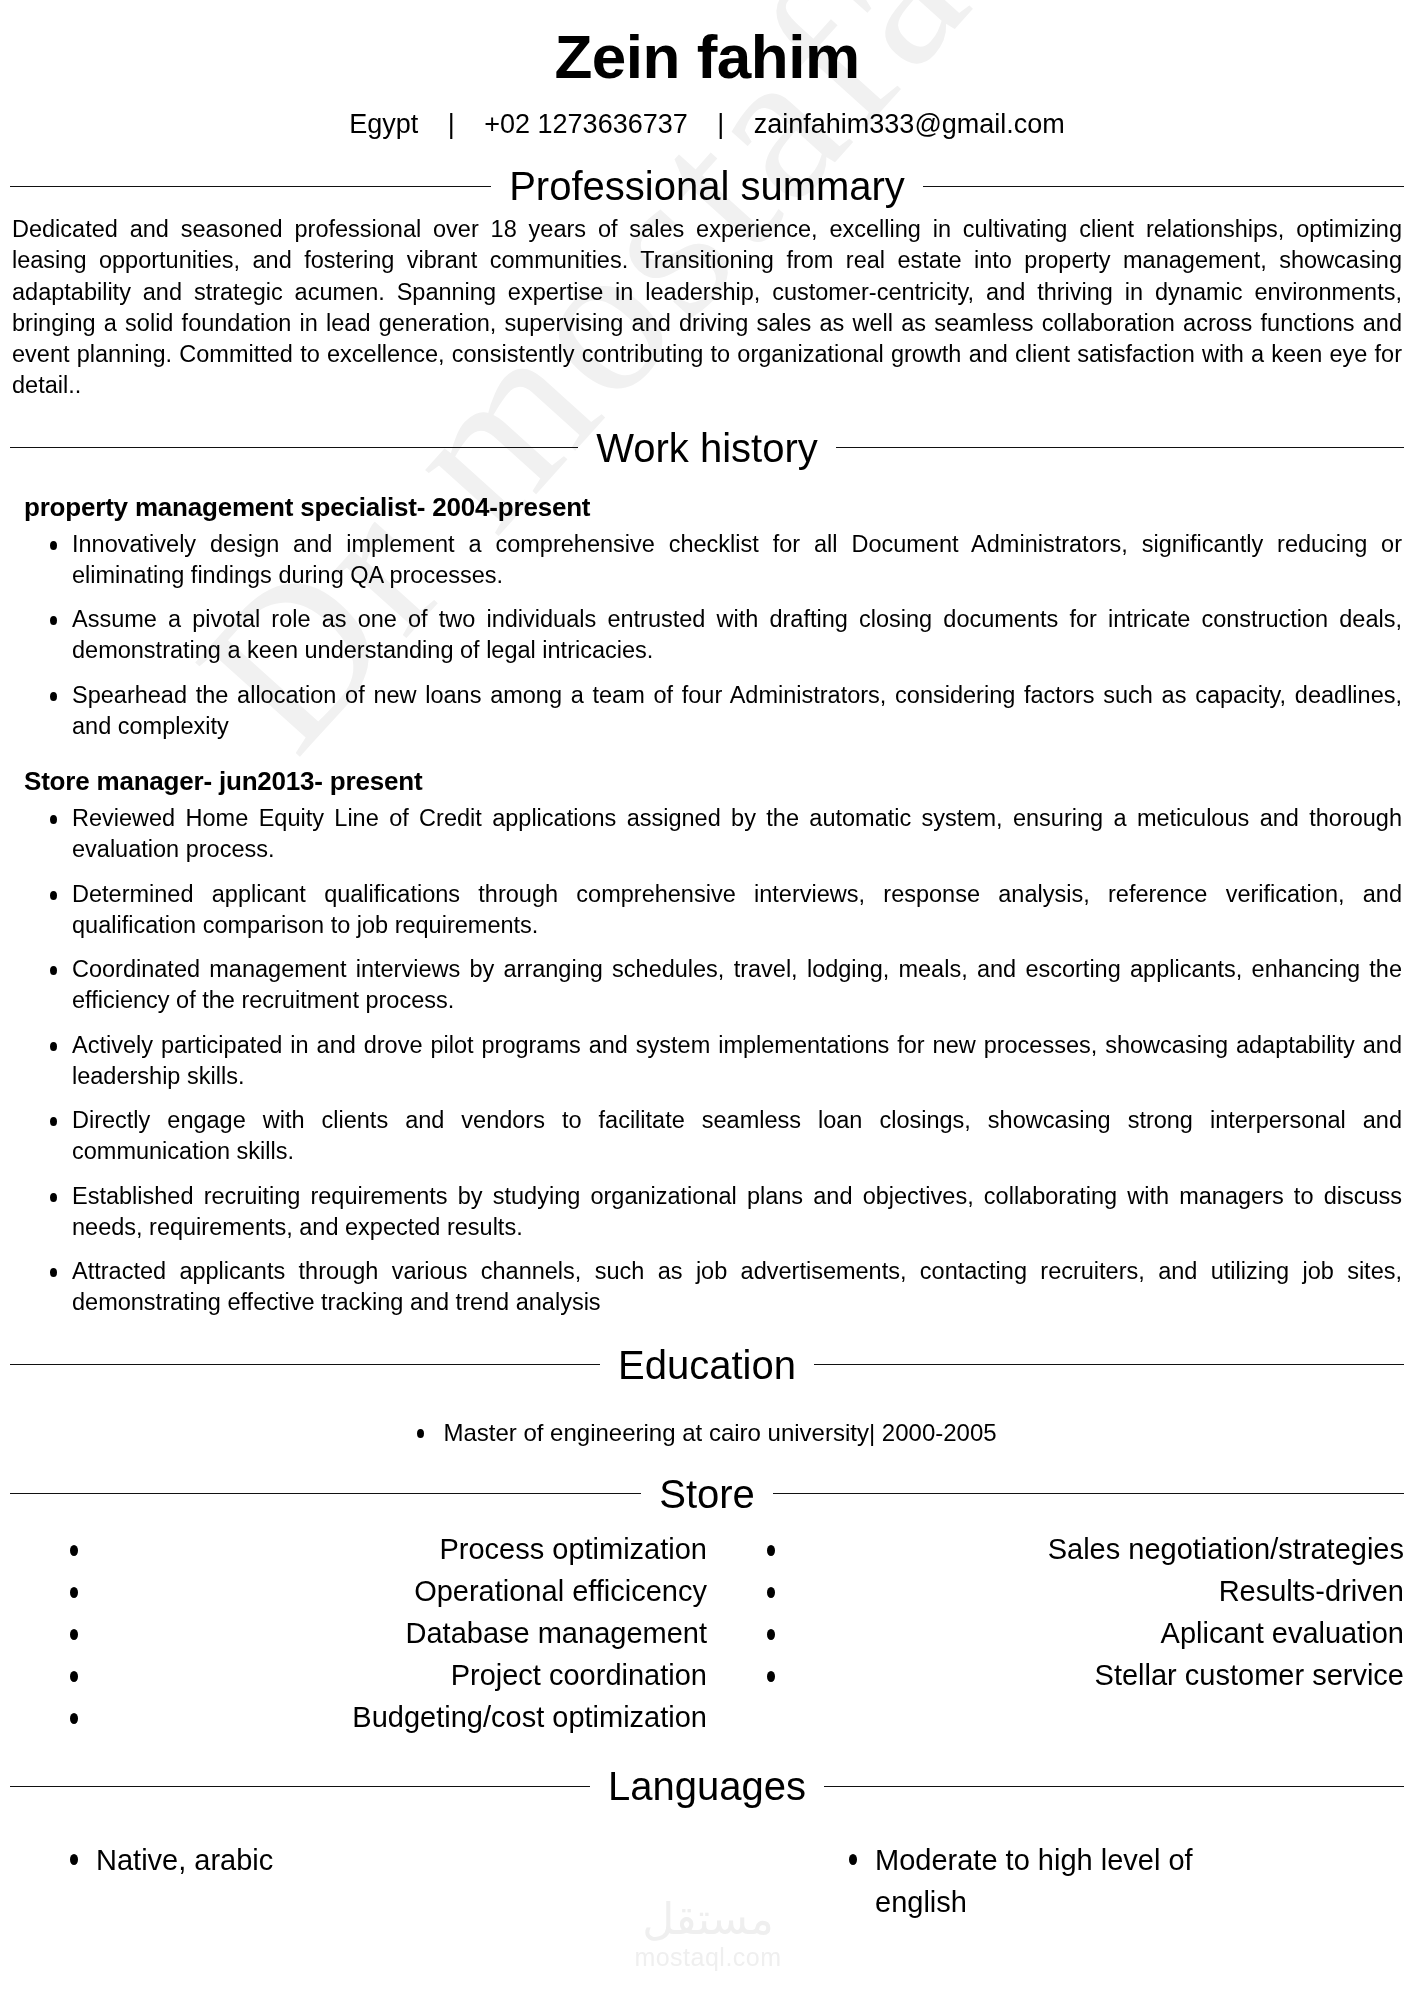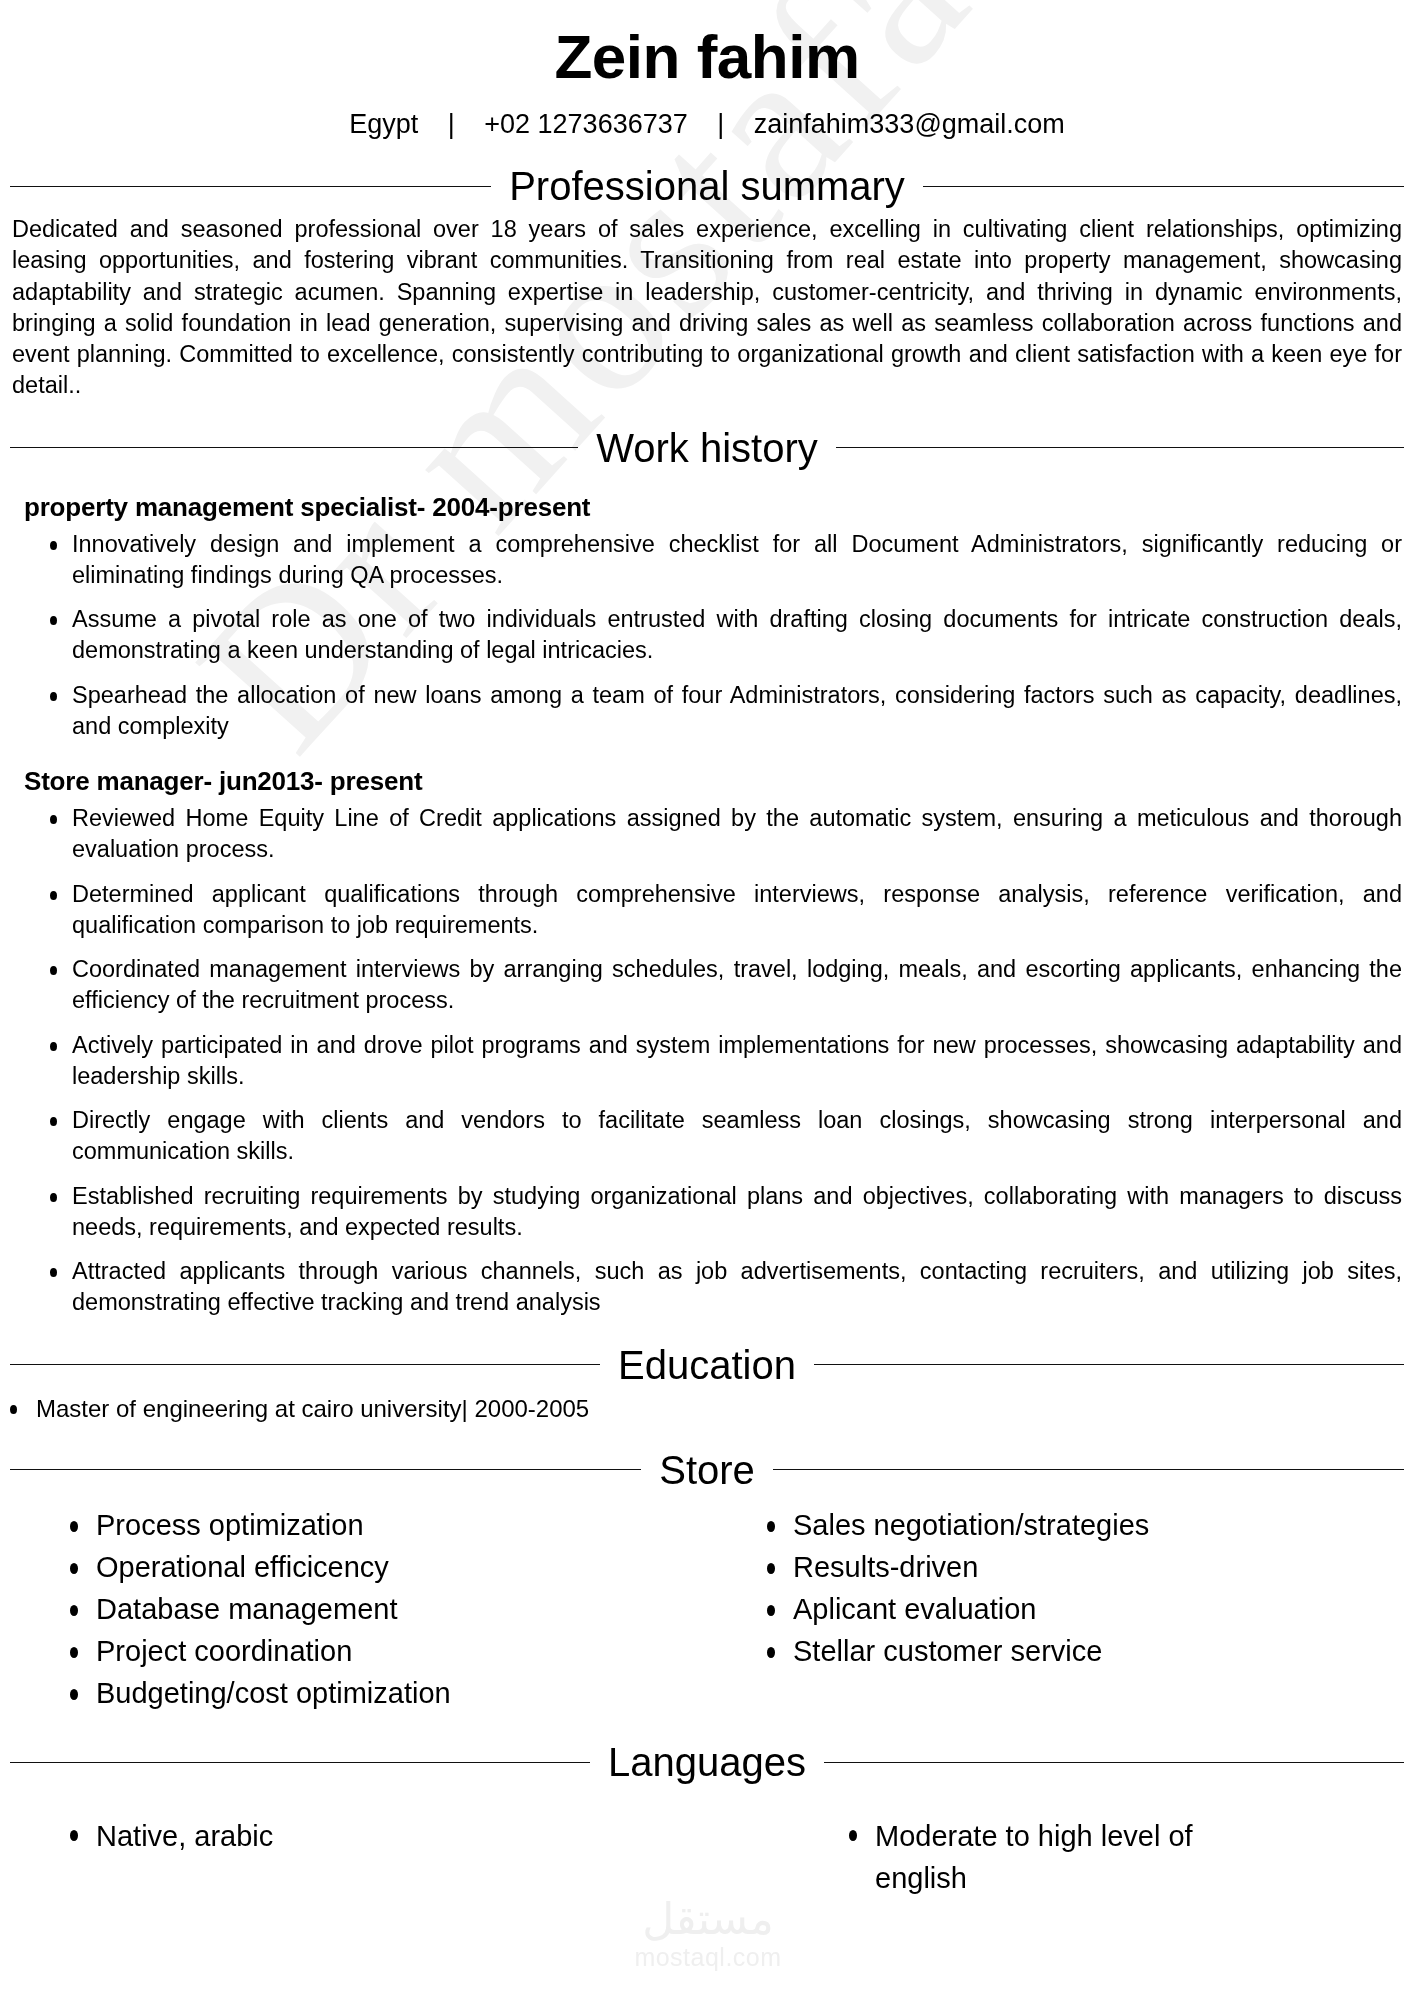--- a/index.html
+++ b/index.html
@@ -157,22 +157,23 @@
     top: 12px;
     width: 7px;
     height: 9px;
     border-radius: 50%;
     background: #000;
   }
 
   
   .edu-list {
     list-style: none;
-    margin: 8px 0 0 0;
+    margin: 32px 0 0 0;
     padding: 0;
+    text-align: center;
   }
   .edu-list li {
     display: inline-block;
     position: relative;
     font-size: 24px;
     line-height: 1.3;
     padding-left: 26px;
   }
   .edu-list li::before {
     content: "";
@@ -182,20 +183,21 @@
     width: 7px;
     height: 9px;
     border-radius: 50%;
     background: #000;
   }
 
   
   .two-col {
     display: flex;
     margin-top: 16px;
+    text-align: right;
   }
   .two-col .col {
     flex: 1 1 50%;
     box-sizing: border-box;
   }
   .two-col .col.left  { padding-left: 58px; }
   .two-col .col.right { padding-left: 58px; }
 
   ul.plain {
     list-style: none;

